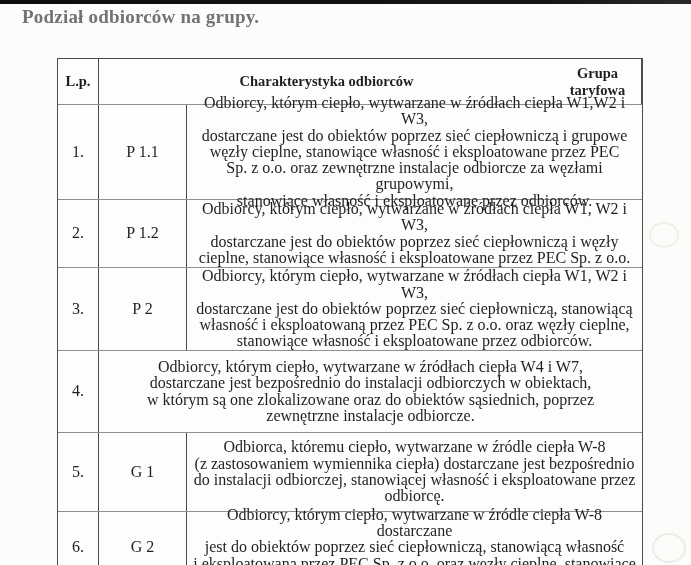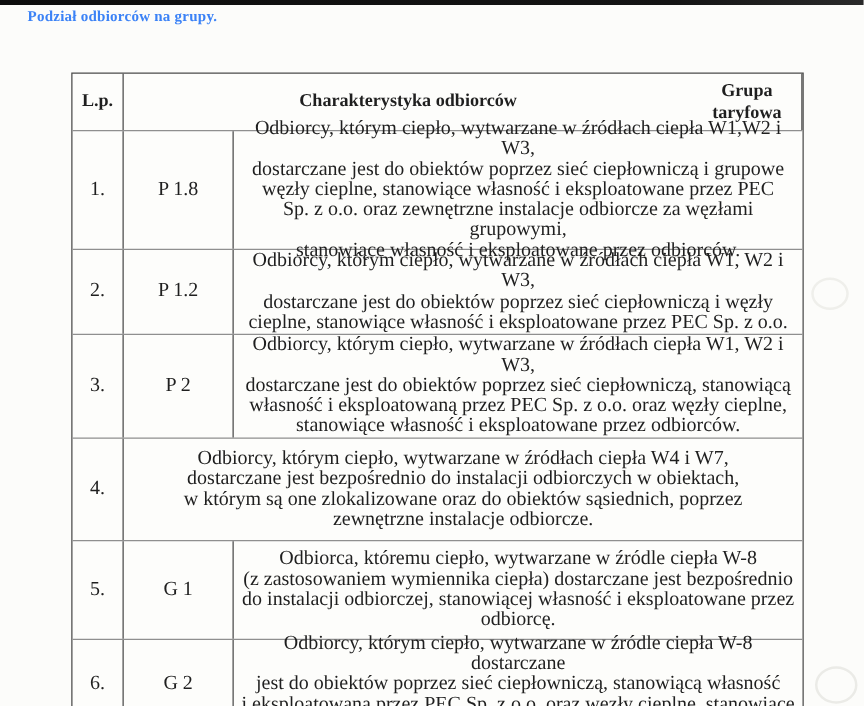--- a/index.html
+++ b/index.html
@@ -14,23 +14,23 @@
 
   .top-scan-line {
     position: absolute; left: 0; top: 0;
     width: 691px; height: 4px;
     background: linear-gradient(to right, #0d0d0d 0%, #141414 78%, #2a2a2a 100%);
   }
 
   .title {
     position: absolute; left: 22px; top: 6px;
     margin: 0;
-    font-size: 12px; font-weight: bold;
+    font-size: 19px; font-weight: bold;
     letter-spacing: 0.2px;
-    color: #3b82f6;
+    color: #737373;
   }
 
   .doc-table {
     position: absolute; left: 57px; top: 38px;
     width: 586px;
     border: 1.6px solid #4b4b4b;
     box-sizing: border-box;
     background: #fdfdfb;
     margin-top: 20px;
   }
@@ -76,21 +76,21 @@
   <div class="doc-table">
     <div class="row header-row">
       <div class="cell lp bold">L.p.</div>
       <div class="cell desc bold">Charakterystyka odbiorców</div>
       <div class="cell group bold">Grupa
 taryfowa</div>
     </div>
     <div id="table-body">
         <div class="row">
     <div class="cell lp">1.</div>
-    <div class="cell group">P 1.8</div>
+    <div class="cell group">P 1.1</div>
     <div class="cell desc">Odbiorcy, którym ciepło, wytwarzane w źródłach ciepła W1,W2 i W3,
 dostarczane jest do obiektów poprzez sieć ciepłowniczą i grupowe
 węzły cieplne, stanowiące własność i eksploatowane przez PEC
 Sp. z o.o. oraz zewnętrzne instalacje odbiorcze za węzłami grupowymi,
 stanowiące własność i eksploatowane przez odbiorców.</div>
   </div>
         <div class="row">
     <div class="cell lp">2.</div>
     <div class="cell group">P 1.2</div>
     <div class="cell desc">Odbiorcy, którym ciepło, wytwarzane w źródłach ciepła W1, W2 i W3,

